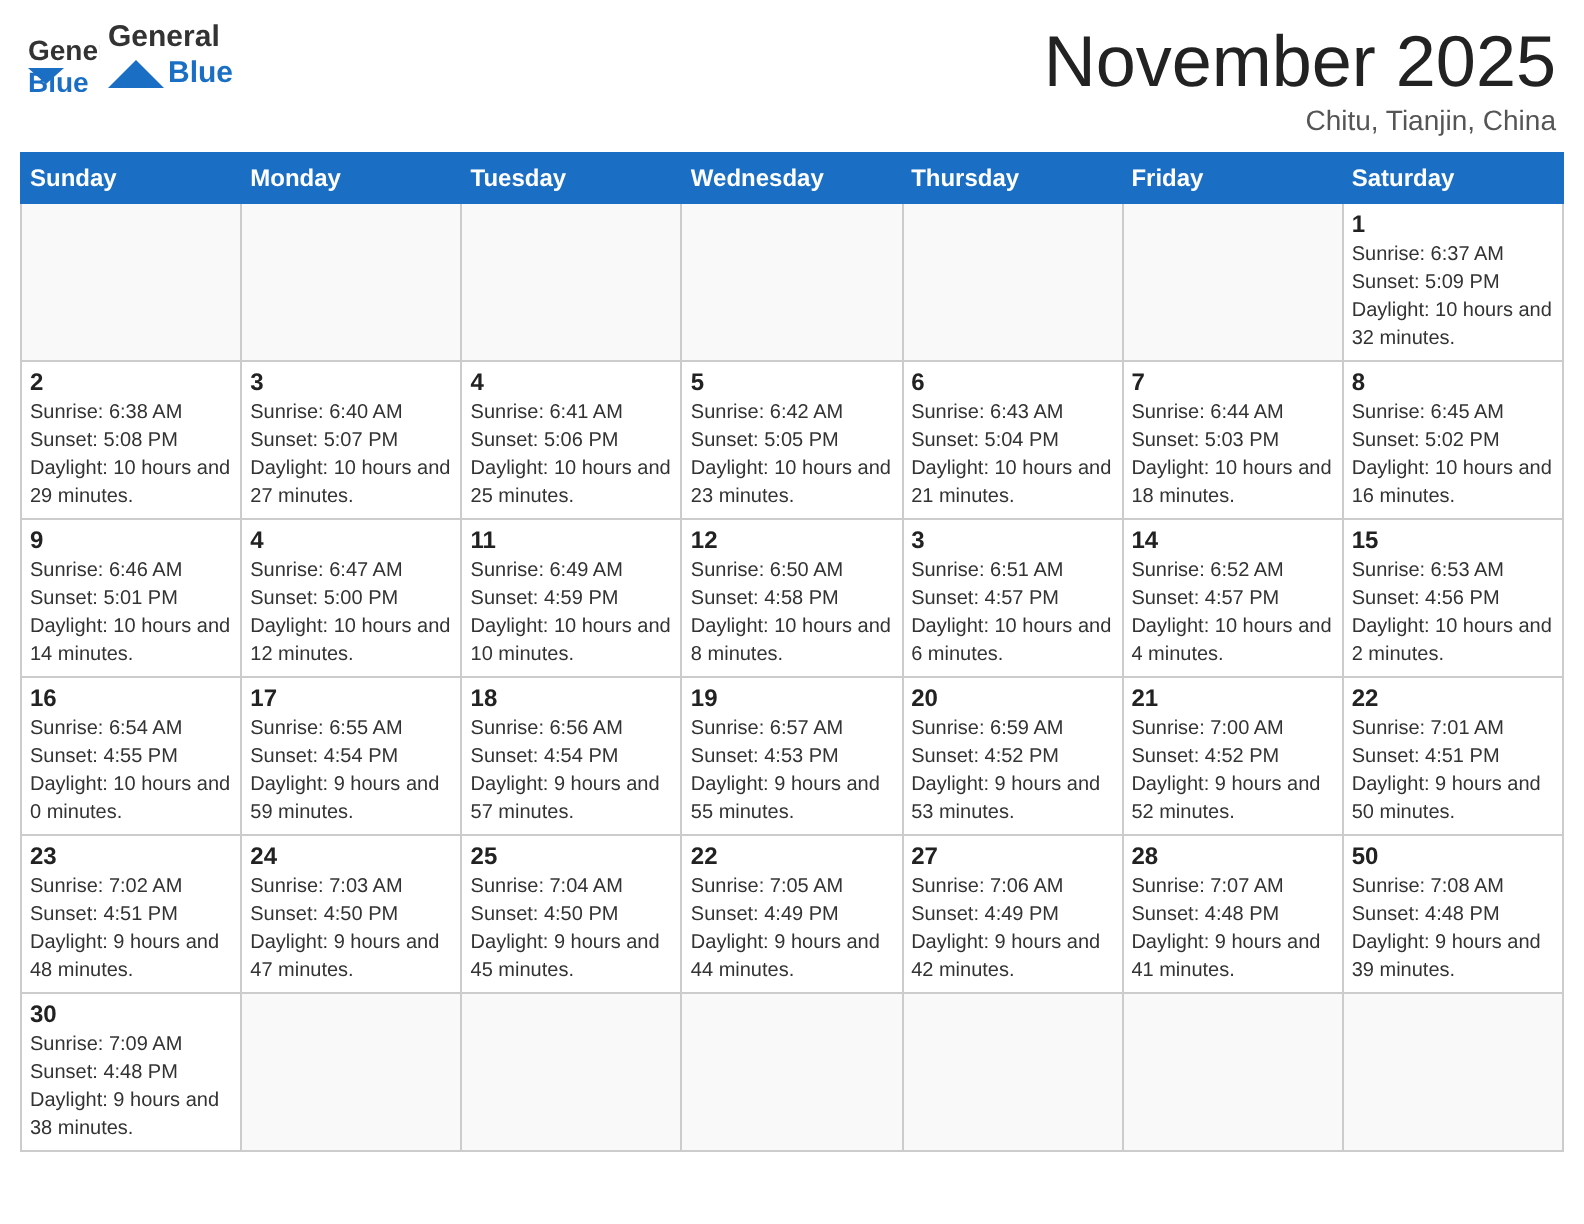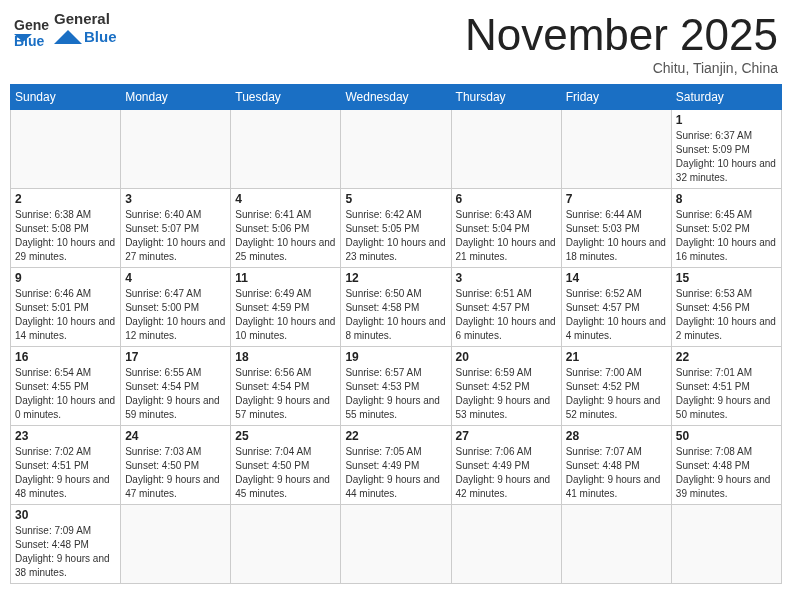--- a/index.html
+++ b/index.html
@@ -21,39 +21,39 @@
       display: flex;
       align-items: center;
       gap: 4px;
     }
     .logo-icon {
       width: 36px;
       height: 36px;
     }
     .title-block { text-align: right; }
     .month-title {
-      font-size: 44px;
+      font-size: 36px;
       color: #222;
       font-weight: normal;
     }
     .location {
       font-size: 14px;
       color: #555;
       text-align: right;
     }
     .calendar {
       width: 100%;
       border-collapse: collapse;
       border: 1px solid #ccc;
     }
     .calendar th {
       background: #1a6fc4;
       color: #fff;
       font-size: 12px;
-      font-weight: normal;
+      font-weight: bold;
       padding: 5px 4px;
       text-align: left;
       border: 1px solid #1a6fc4;
     }
     .calendar td {
       width: calc(100% / 7);
       vertical-align: top;
       border: 1px solid #ccc;
       padding: 3px 4px;
       font-size: 10px;

